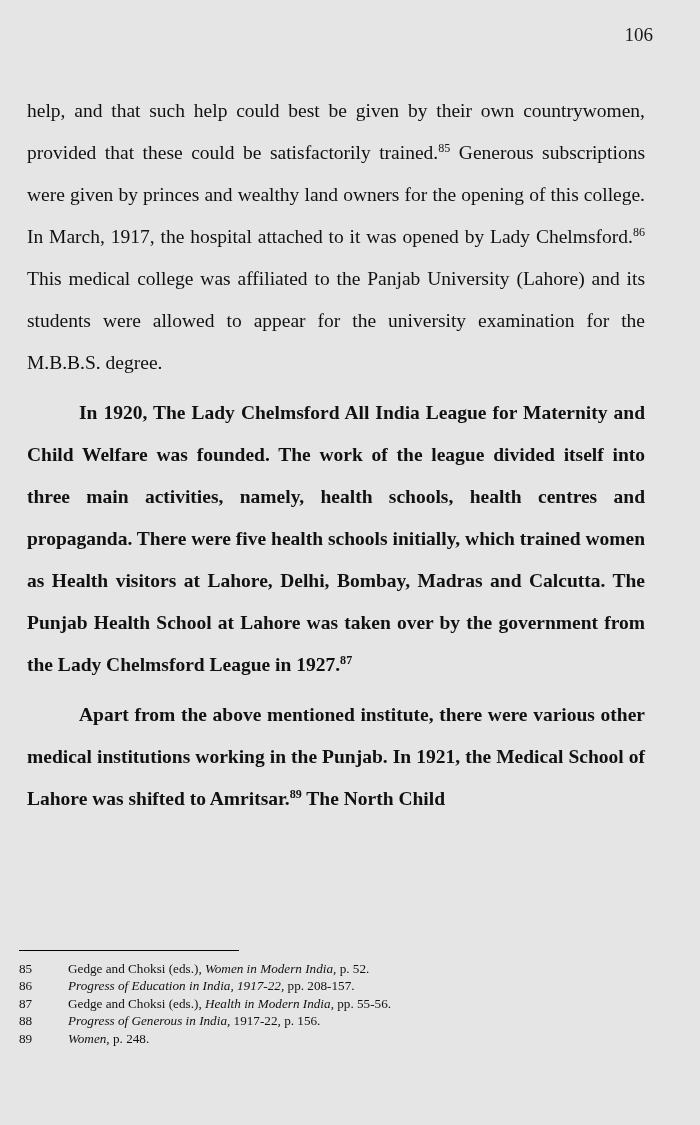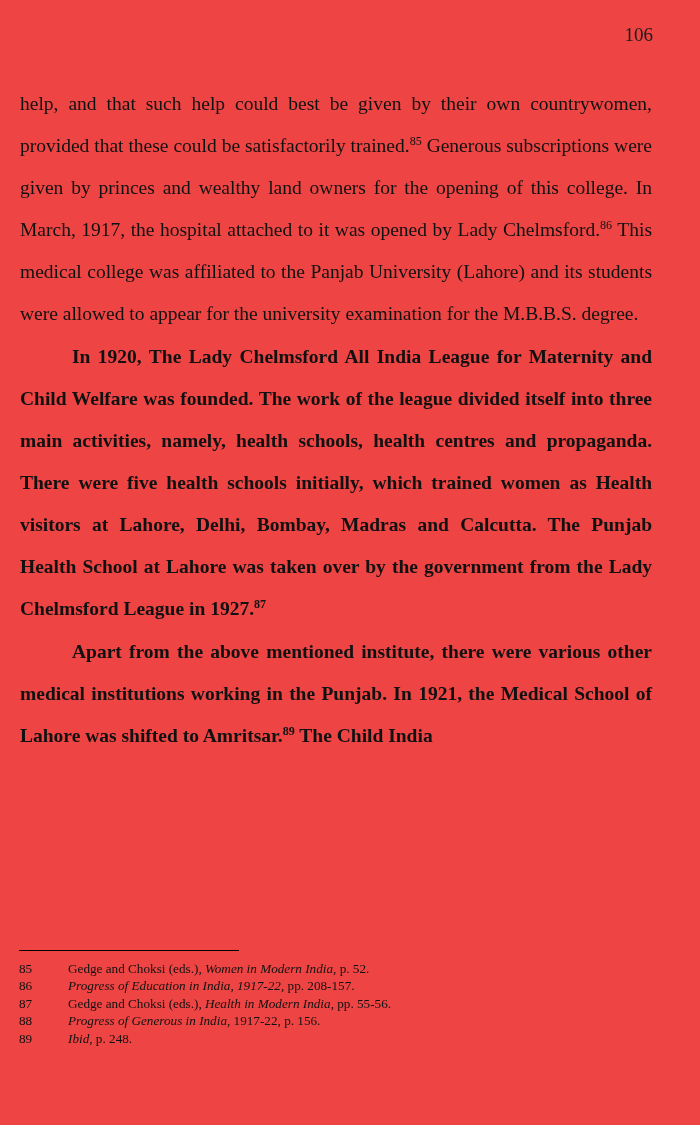--- a/index.html
+++ b/index.html
@@ -4,21 +4,21 @@
 <style>
   html, body {
     margin: 0;
     padding: 0;
     background: #ffffff;
   }
   .page {
     position: relative;
     width: 700px;
     height: 1125px;
-    background: #ef4444;
+    background: #e5e5e5;
     overflow: hidden;
     font-family: "Liberation Serif", "DejaVu Serif", serif;
     color: #000000;
   }
   .page-number {
     position: absolute;
     top: 24px;
     left: 19px;
     width: 634px;
     text-align: right;
@@ -26,21 +26,21 @@
     line-height: 22px;
     color: #1a1a1a;
   }
   .body-text {
     position: absolute;
     top: 82px;
     left: 19px;
     width: 634px;
   }
   .para {
-    margin: 1px;
+    margin: 8px;
     font-size: 19.5px;
     line-height: 42px;
     text-align: justify;
     text-justify: inter-word;
     color: #111111;
     hyphens: none;
   }
   .para.indent {
     text-indent: 52px;
     font-weight: bold;
@@ -92,21 +92,21 @@
 </head>
 <body>
 
 <div class="page">
 
   <div class="page-number">106</div>
 
   <div class="body-text">
       <p class="para"><span>help, and that such help could best be given by their own countrywomen, provided that these could be satisfactorily trained.</span><sup class="fnref">85</sup><span> Generous subscriptions were given by princes and wealthy land owners for the opening of this college.  In March, 1917, the hospital attached to it was opened by Lady Chelmsford.</span><sup class="fnref">86</sup><span>  This medical college was affiliated to the Panjab University (Lahore) and its students were allowed to appear for the university examination for the M.B.B.S. degree.</span></p>
       <p class="para indent"><span>In 1920, The Lady Chelmsford All India League for Maternity and Child Welfare was founded.  The work of the league divided itself into three main activities, namely, health schools, health centres and propaganda.  There were five health schools initially, which trained women as Health visitors at Lahore, Delhi, Bombay, Madras and Calcutta.  The Punjab Health School at Lahore was taken over by the government from the Lady Chelmsford League in 1927.</span><sup class="fnref">87</sup></p>
-      <p class="para indent"><span>Apart from the above mentioned institute, there were various other medical institutions working in the Punjab.  In 1921, the Medical School of Lahore was shifted to Amritsar.</span><sup class="fnref">89</sup><span>  The Child India</span></p>
+      <p class="para indent"><span>Apart from the above mentioned institute, there were various other medical institutions working in the Punjab.  In 1921, the Medical School of Lahore was shifted to Amritsar.</span><sup class="fnref">89</sup><span>  The North Child</span></p>
     </div>
 
   <div class="footnotes">
     <hr class="fn-rule">
     <ul class="fn-list">
         <li class="fn-item">
           <span class="fn-num">85</span>
           <span class="fn-text"><span>Gedge and Choksi (eds.), </span><i>Women in Modern India,</i><span> p. 52.</span></span>
         </li>
         <li class="fn-item">
@@ -116,18 +116,18 @@
         <li class="fn-item">
           <span class="fn-num">87</span>
           <span class="fn-text"><span>Gedge and Choksi (eds.), </span><i>Health in Modern India</i><span>, pp. 55-56.</span></span>
         </li>
         <li class="fn-item">
           <span class="fn-num">88</span>
           <span class="fn-text"><i>Progress of Generous in India,</i><span> 1917-22, p. 156.</span></span>
         </li>
         <li class="fn-item">
           <span class="fn-num">89</span>
-          <span class="fn-text"><i>Ibid</i><span>, p. 248.</span></span>
+          <span class="fn-text"><i>Women</i><span>, p. 248.</span></span>
         </li>
       </ul>
   </div>
 
 </div>
 
 </body></html>

